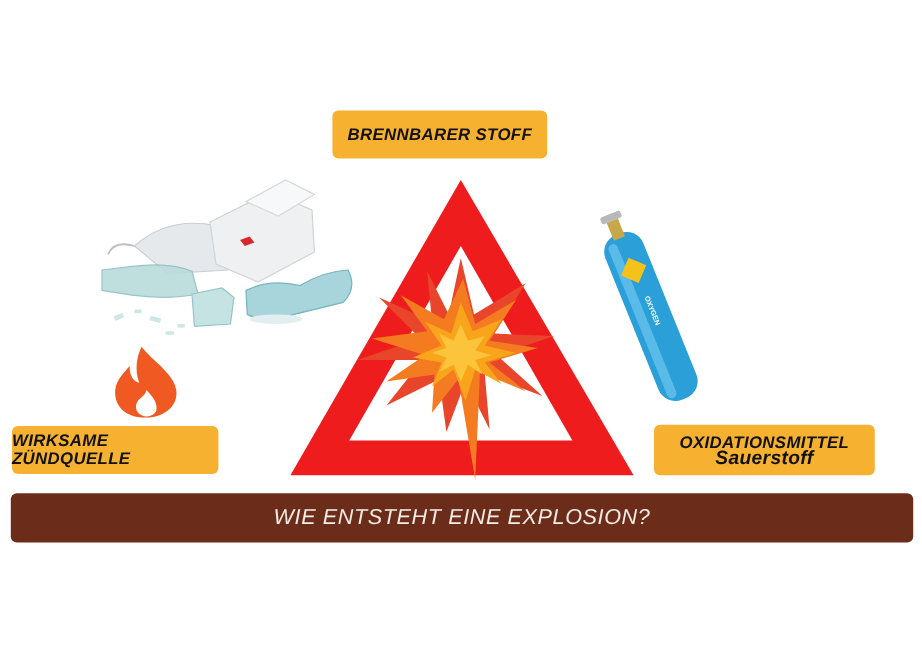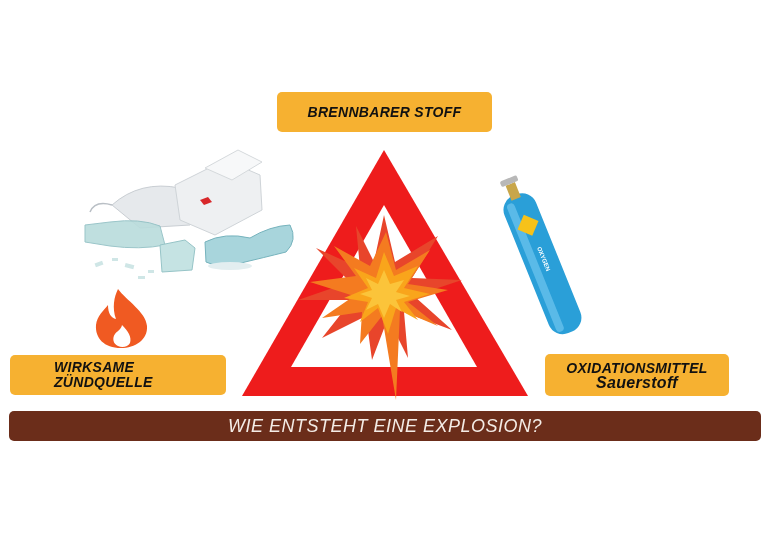--- a/index.html
+++ b/index.html
@@ -3,24 +3,24 @@
 <meta charset="utf-8">
 <style>
   html, body { margin:0; padding:0; background:#ffffff; }
   body { width:768px; height:551px; position:relative; overflow:hidden;
          font-family:"Liberation Sans", sans-serif; }
   .label-box { position:absolute; background:#f6b131; border-radius:5px;
                display:flex; flex-direction:column; align-items:center; justify-content:center;
                color:#111; font-weight:bold; font-style:italic; letter-spacing:0.3px; }
   .label-box .main { font-size:14px; line-height:15px; }
   .label-box .sub { font-size:16px; line-height:13px; }
-  #box-top { left:277px; top:92px; width:215px; height:40px; }
-  #box-left { left:10px; top:355px; width:172px; height:40px;padding-left:44px; }
+  #box-top { left:277px; top:92px; width:179px; height:40px; }
+  #box-left { left:10px; top:355px; width:172px; height:40px; }
   #box-right { left:545px; top:354px; width:184px; height:42px; }
-  #title-bar { position:absolute; left:9px; top:411px; width:752px; height:30px;
+  #title-bar { position:absolute; left:9px; top:411px; width:752px; height:41px;
                background:#6b2d1a; border-radius:5px; color:#f4ece6;
                display:flex; align-items:center; justify-content:center;
                font-style:italic; font-size:18px; letter-spacing:0.5px; }
   svg.layer { position:absolute; left:0; top:0; }
 </style>
 </head>
 <body>
 
 <svg class="layer" width="768" height="551" viewBox="0 0 768 551">
 

